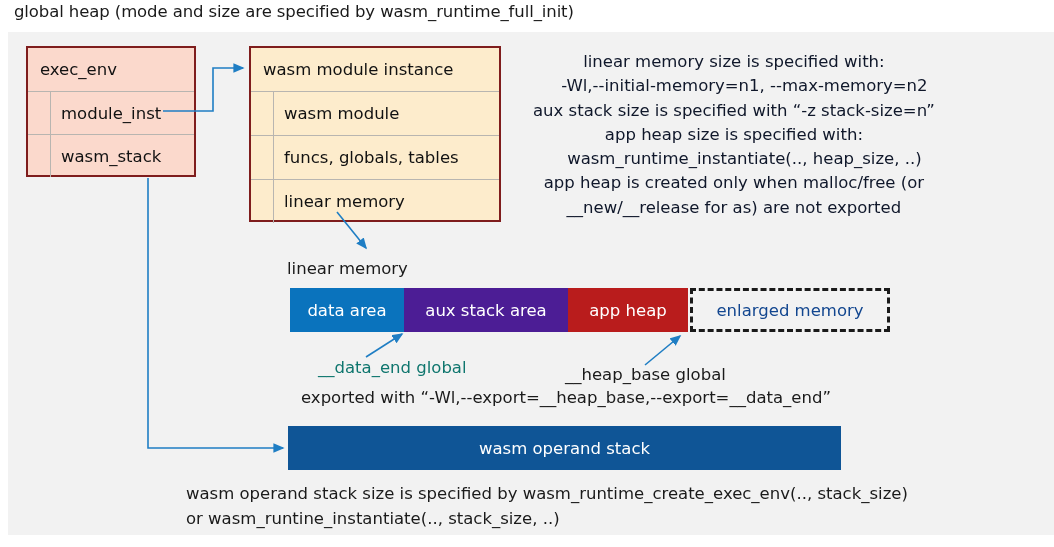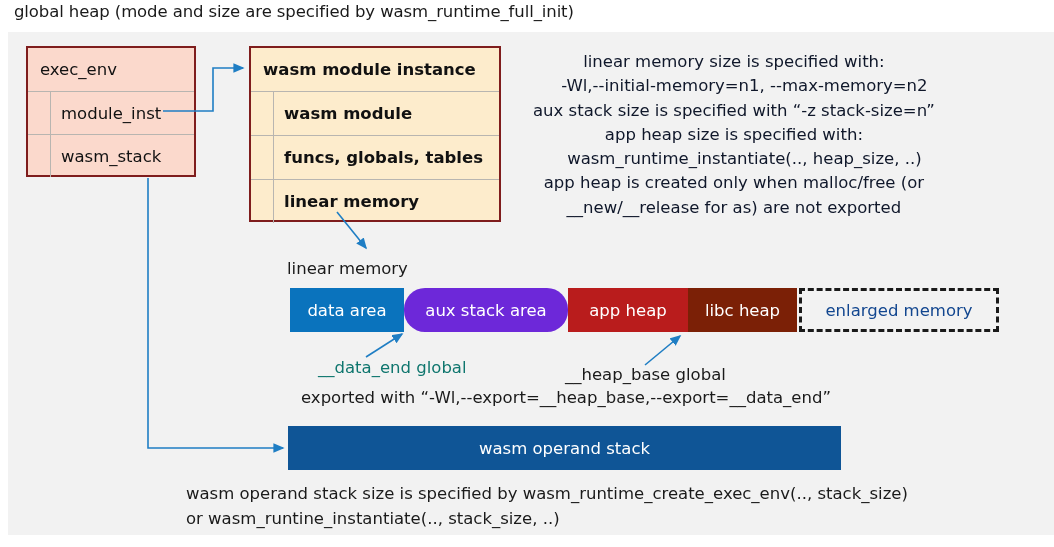--- a/index.html
+++ b/index.html
@@ -75,21 +75,20 @@
   #module-inst-row { height: 43px; border-bottom: 1px solid #b8b5b0; }
   #wasm-stack-row  { height: 42px; }
 
   
   #wasm-module-instance-box {
     left: 249px;
     top: 46px;
     width: 252px;
     height: 176px;
     background: #fdeccc;
-    font-weight: bold;
   }
   #wmi-header        { height: 44px; border-bottom: 1px solid #b8b5b0; }
   #wasm-module-row   { height: 44px; border-bottom: 1px solid #b8b5b0; }
   #funcs-globals-row { height: 44px; border-bottom: 1px solid #b8b5b0; }
   #linear-memory-row { height: 43px; }
 
   
   #spec-notes {
     position: absolute;
     left: 533px;
@@ -119,21 +118,21 @@
   .mem-seg {
     box-sizing: border-box;
     display: flex;
     align-items: center;
     justify-content: center;
     font-size: 16.5px;
     color: #ffffff;
     white-space: nowrap;
   }
   #mem-seg-data-area      { width: 114px; background: #0a73bd; }
-  #mem-seg-aux-stack-area { width: 164px; background: #6d28d9; border-radius: 21px; }
+  #mem-seg-aux-stack-area { width: 164px; background: #4c1d95; }
   #mem-seg-app-heap       { width: 120px; background: #b91c1c; }
   #mem-seg-libc-heap      { width: 109px; background: #7b2006; }
   #mem-seg-enlarged-memory {
     width: 200px;
     background: #f2f2f2;
     color: #12468f;
     border: 3px dashed #1a1a1a;
     margin-left: 2px;
   }
 
@@ -246,21 +245,20 @@
     wasm_runtime_instantiate(.., heap_size, ..)
 app heap is created only when malloc/free (or
 __new/__release for as) are not exported</div>
 
 <div id="linear-memory-caption">linear memory</div>
 
 <div id="linear-memory-bar">
   <div class="mem-seg" id="mem-seg-data-area">data area</div>
   <div class="mem-seg" id="mem-seg-aux-stack-area">aux stack area</div>
   <div class="mem-seg" id="mem-seg-app-heap">app heap</div>
-  <div class="mem-seg" id="mem-seg-libc-heap">libc heap</div>
   <div class="mem-seg" id="mem-seg-enlarged-memory">enlarged memory</div>
 </div>
 
 <div id="data-end-label">__data_end global</div>
 
 <div id="heap-base-label">__heap_base global</div>
 
 <div id="exported-with-label">exported with “-Wl,--export=__heap_base,--export=__data_end”</div>
 
 <div id="wasm-operand-stack-box">wasm operand stack</div>

